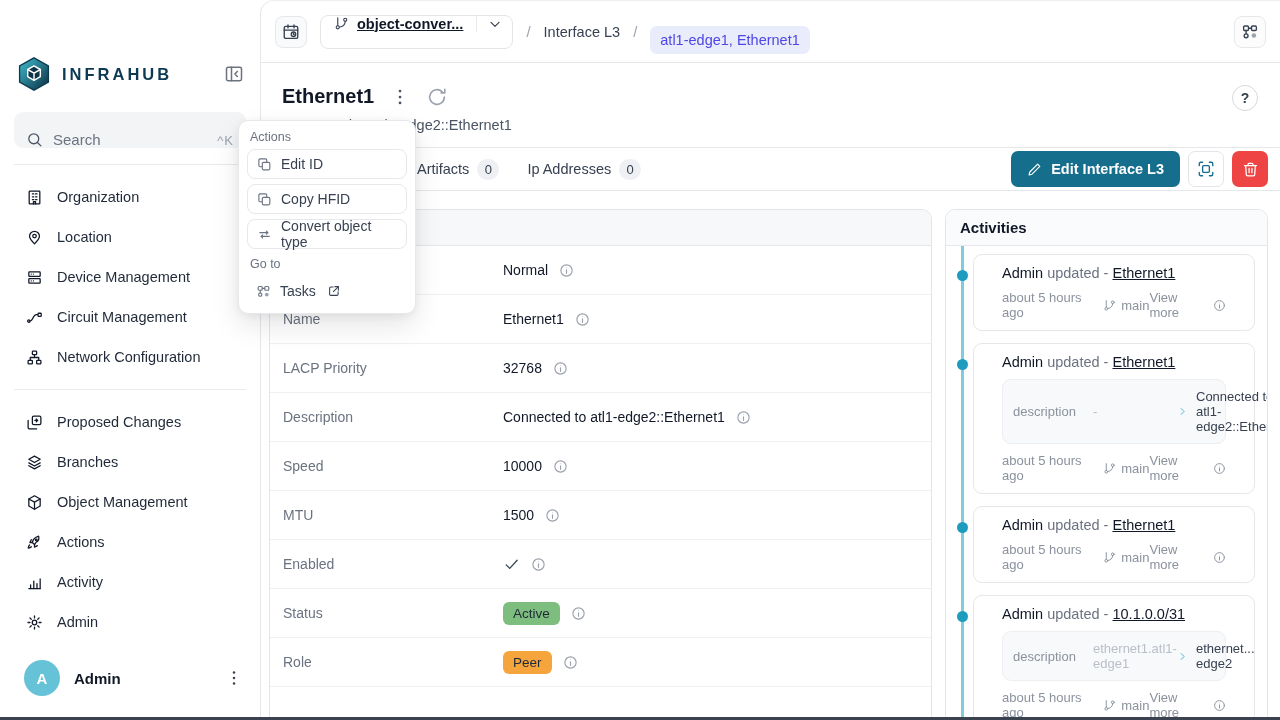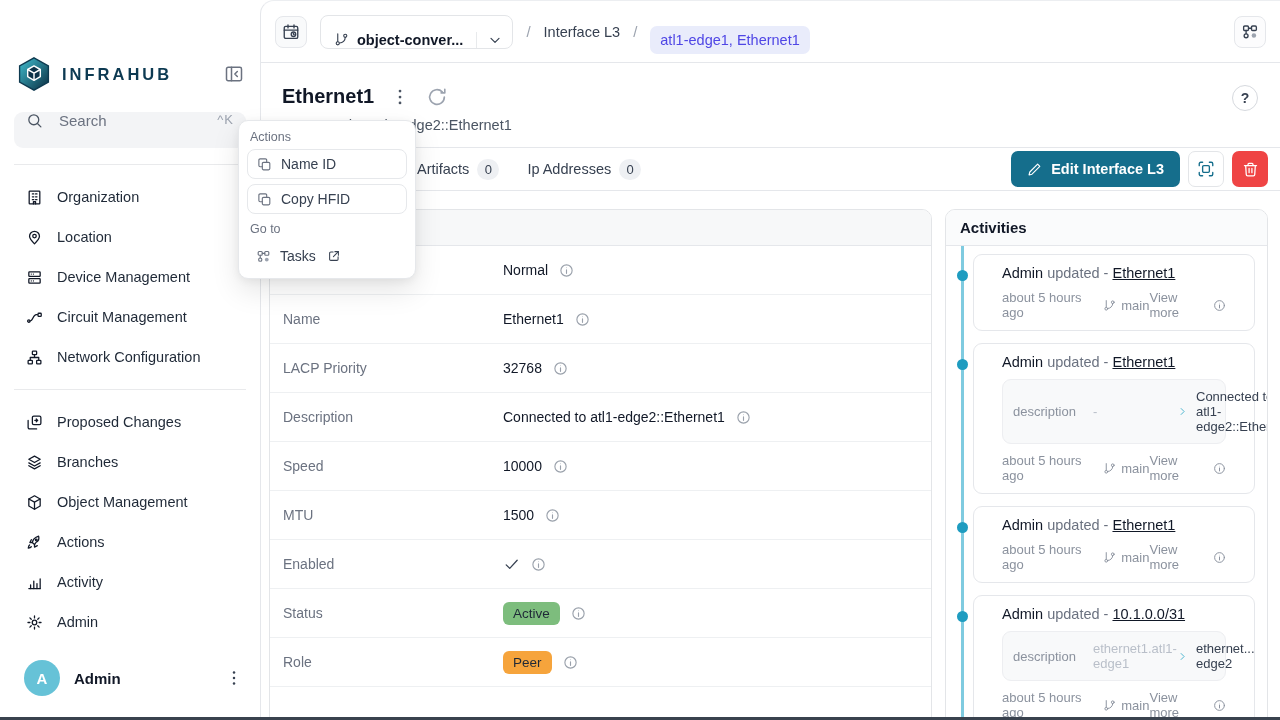--- a/index.html
+++ b/index.html
@@ -10,41 +10,41 @@
   .ico svg { width:100%; height:100%; }
 
   .app { display:flex; height:720px; }
 
   
   .sidebar { width:260px; flex-shrink:0; background:#fff; display:flex; flex-direction:column;margin-top:41px; }
   .side-head { display:flex; align-items:center; gap:10px; padding:15px 16px 12px 16px; }
   .logo-hex { width:36px; height:36px; }
   .logo-text { font-size:16.5px; font-weight:800; letter-spacing:3px; color:#0d3a52; }
   .collapse-btn { margin-left:auto; width:20px; height:20px; color:#6b7280; background:none; border:none; cursor:pointer; }
-  .search { margin:8px 14px 6px; background:#f3f4f6; border-radius:9px; height:36px; display:flex; align-items:flex-start; padding:0 12px; gap:16px; cursor:pointer; }
+  .search { margin:8px 14px 6px; background:#f3f4f6; border-radius:9px; height:36px; display:flex; align-items:flex-end; padding:0 12px; gap:10px; cursor:pointer; }
   .search .ico { width:17px; height:17px; color:#4b5563; }
   .search-text { font-size:15px; color:#6b7280; }
   .search-kbd { margin-left:auto; font-size:13px; color:#9ca3af; letter-spacing:1px; }
   .sdivider { height:1px; background:#e9eaec; margin:10px 14px; }
   .nav { padding:2px 0; }
   .nav-item { height:40px; display:flex; align-items:center; gap:14px; padding:0 16px 0 26px; font-size:14.5px; color:#1f2937; cursor:pointer; }
   .nav-item .ico { width:17px; height:17px; color:#111827; }
   .user-row { margin-top:auto; display:flex; align-items:center; gap:14px; padding:12px 16px 24px 24px; }
   .avatar { width:36px; height:36px; border-radius:50%; background:var(--avatar,#66C2D7); color:#fff; font-size:15px; font-weight:600; display:flex; align-items:center; justify-content:center; }
   .user-name { font-size:15px; font-weight:700; color:#111827; }
   .user-kebab { margin-left:auto; width:20px; height:20px; color:#374151; background:none; border:none; cursor:pointer; }
 
   
   .main { flex:1; min-width:0; display:flex; flex-direction:column; background:#fff;
     border-left:1px solid #e5e7eb; border-top:1px solid #eceef1; border-top-left-radius:14px; position:relative; }
 
   .topbar { height:62px; display:flex; align-items:center; gap:13px; padding:0 14px; border-bottom:1px solid #e5e7eb; }
   .icon-btn { width:32px; height:32px; border:1px solid #e5e7eb; border-radius:8px; background:#f9fafb; color:#374151; display:flex; align-items:center; justify-content:center; cursor:pointer; }
   .icon-btn .ico { width:18px; height:18px; }
-  .branch-pill { display:flex; align-items:flex-end; border:1px solid #e3e5e8; border-radius:8px; height:34px; overflow:hidden; cursor:pointer; background:#fff; }
+  .branch-pill { display:flex; align-items:flex-start; border:1px solid #e3e5e8; border-radius:8px; height:34px; overflow:hidden; cursor:pointer; background:#fff;text-decoration:underline; }
   .bp-left { display:flex; align-items:center; gap:8px; padding:0 13px; }
   .bp-left .ico { width:15px; height:15px; color:#374151; }
   .bp-name { font-size:14.5px; font-weight:600; color:#111827; }
   .bp-right { width:36px; border-left:1px solid #e8eaec; display:flex; align-items:center; justify-content:center; color:#374151; }
   .bp-right .ico { width:16px; height:16px; }
   .crumb-sep { color:#9ca3af; font-size:15px; }
   .crumb { font-size:14.5px; color:#374151; font-weight:500; cursor:pointer; }
   .chip { background:var(--chip-bg,#E9ECFB); color:var(--chip-text,#4F46E5); padding:6px 10px; border-radius:7px; font-size:14.5px; font-weight:500; cursor:pointer;margin-top:16px; }
   .schema-btn { margin-left:auto; background:#fcfcfd; }
 
@@ -772,33 +772,42 @@
   <div class="menu-label">Actions</div>
   <div>
 
       <div class="menu-item">
         <span class="ico mi-ico">
           <svg viewBox="0 0 24 24" fill="none" stroke="currentColor" stroke-width="1.8" stroke-linecap="round" stroke-linejoin="round">
             <rect x="8.5" y="8.5" width="12" height="12" rx="2"></rect>
             <path d="M15.5 8.5V5a2 2 0 0 0-2-2H5a2 2 0 0 0-2 2v8.5a2 2 0 0 0 2 2h3.5"></path>
           </svg>
         </span>
-        <span>Name ID</span>
+        <span>Edit ID</span>
       </div>
 
       <div class="menu-item">
         <span class="ico mi-ico">
           <svg viewBox="0 0 24 24" fill="none" stroke="currentColor" stroke-width="1.8" stroke-linecap="round" stroke-linejoin="round">
             <rect x="8.5" y="8.5" width="12" height="12" rx="2"></rect>
             <path d="M15.5 8.5V5a2 2 0 0 0-2-2H5a2 2 0 0 0-2 2v8.5a2 2 0 0 0 2 2h3.5"></path>
           </svg>
         </span>
         <span>Copy HFID</span>
       </div>
 
+      <div class="menu-item">
+        <span class="ico mi-ico">
+          <svg viewBox="0 0 24 24" fill="none" stroke="currentColor" stroke-width="1.8" stroke-linecap="round" stroke-linejoin="round">
+            <path d="M4.5 9h13M15 6.5 17.5 9 15 11.5"></path>
+            <path d="M19.5 15h-13M9 12.5 6.5 15 9 17.5"></path>
+          </svg>
+        </span>
+        <span>Convert object type</span>
+      </div>
 
   </div>
   <div class="menu-label">Go to</div>
   <div>
 
       <div class="menu-item" style="border:none;margin-bottom:1px;">
         <span class="ico mi-ico">
           <svg viewBox="0 0 24 24" fill="none" stroke="currentColor" stroke-width="1.8" stroke-linecap="round" stroke-linejoin="round">
             <rect x="3.5" y="4" width="6.5" height="6" rx="1.5"></rect>
             <rect x="14" y="4" width="6.5" height="6" rx="1.5"></rect>

